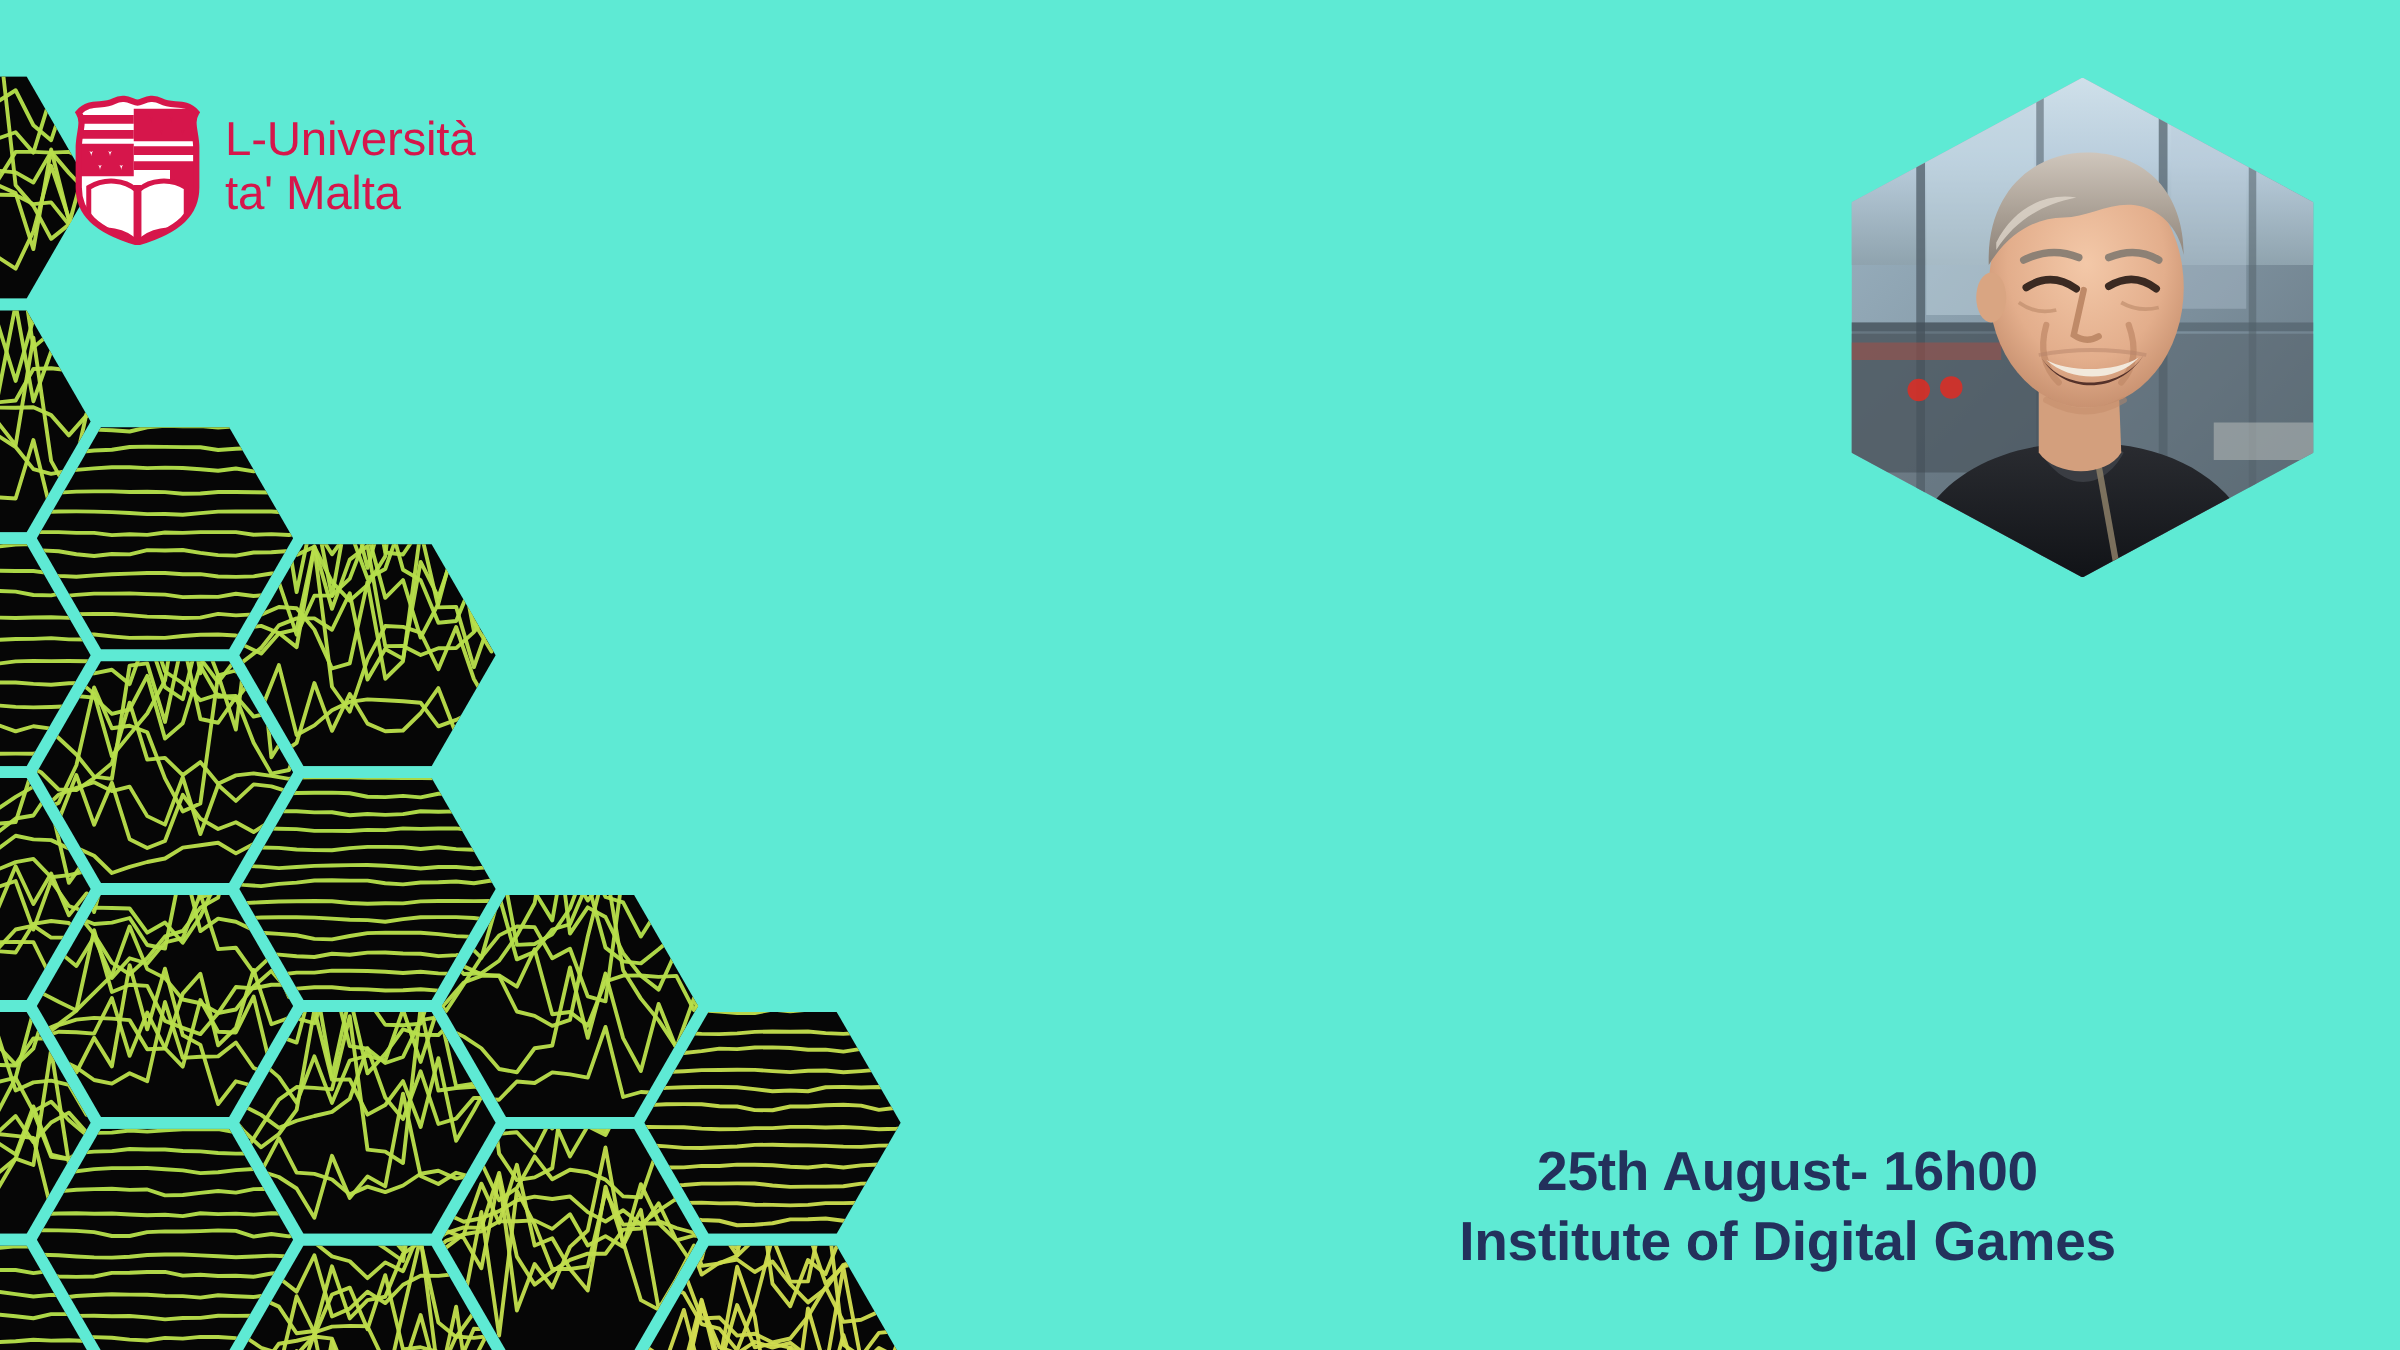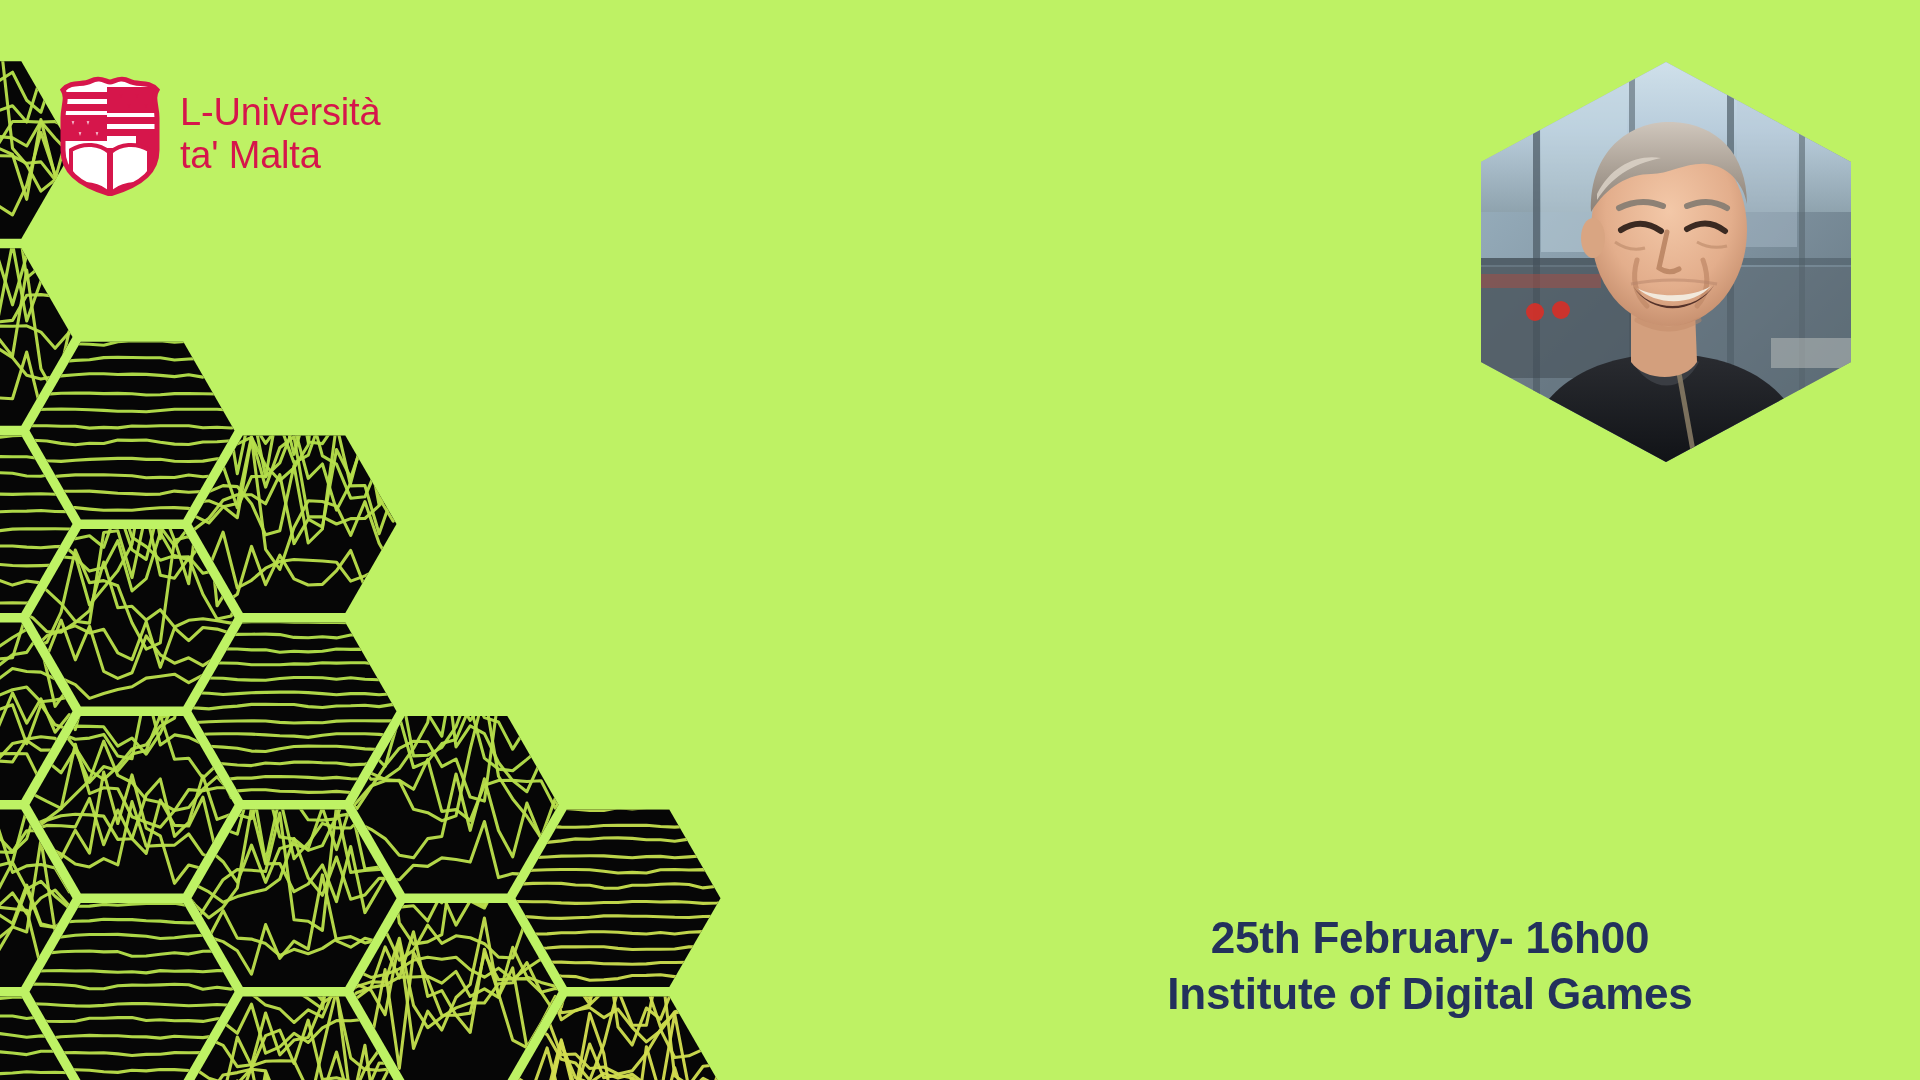--- a/index.html
+++ b/index.html
@@ -3,21 +3,21 @@
 <meta charset="utf-8">
 <style>
   html,body{margin:0;padding:0;}
   body{
     width:1920px;height:1080px;
     background:#ffffff;
     font-family:"Liberation Sans", sans-serif;
     overflow:hidden;
     position:relative;
   }
-  .poster{position:absolute;inset:0;background:#bef264;}
+  .poster{position:absolute;inset:0;background:#5eead4;}
 
   
   #hexart{position:absolute;left:0;top:0;width:860px;height:1080px;overflow:hidden;}
 
   
   .logo-block{position:absolute;left:58px;top:72px;display:flex;align-items:center;gap:18px;}
   .crest{width:104px;height:124px;display:block;}
   .logo-text{
     color:#D6164B;
     font-size:38px;
@@ -599,16 +599,16 @@
 
       <path d="M152 224 C170 254, 214 254, 234 222 C216 250, 170 252, 152 224 Z" fill="#55322a"></path>
       <path d="M156 226 C176 244, 212 244, 230 224 C212 236, 174 236, 156 226 Z" fill="#f2e9dc"></path>
       <path d="M150 222 q42 -8 86 0" stroke="#b5836a" stroke-width="3" fill="none" opacity="0.5"></path>
 
       <path d="M156 258 q32 18 62 0" stroke="#c08a68" stroke-width="5" fill="none" opacity="0.45" stroke-linecap="round"></path>
     </svg>
   </div>
 
 
-  <div class="details">25th February- 16h00
+  <div class="details">25th August- 16h00
 Institute of Digital Games</div>
 
 </div>
 
 </body></html>

